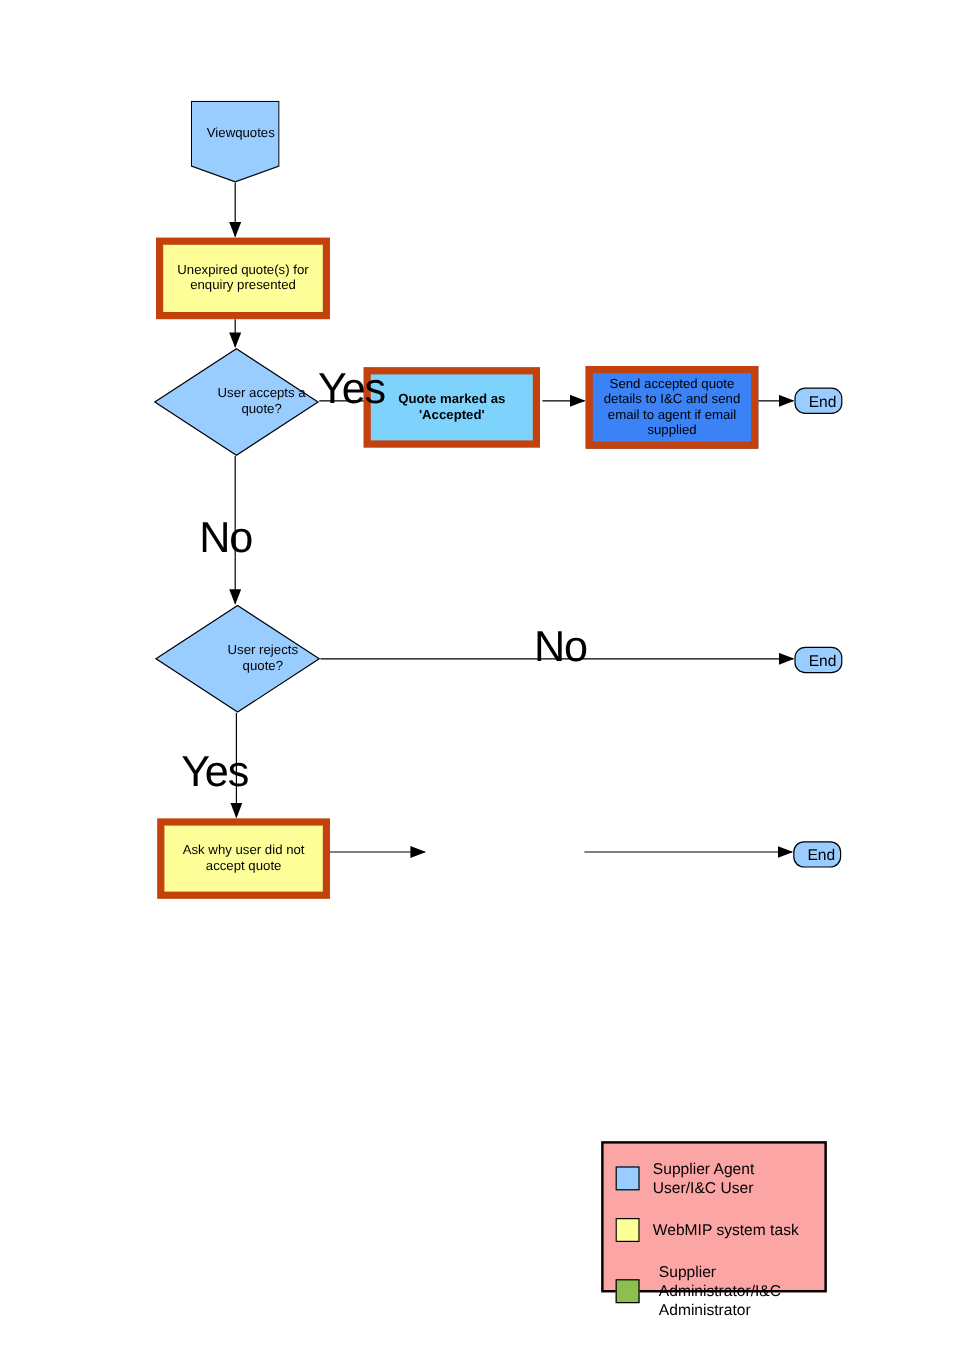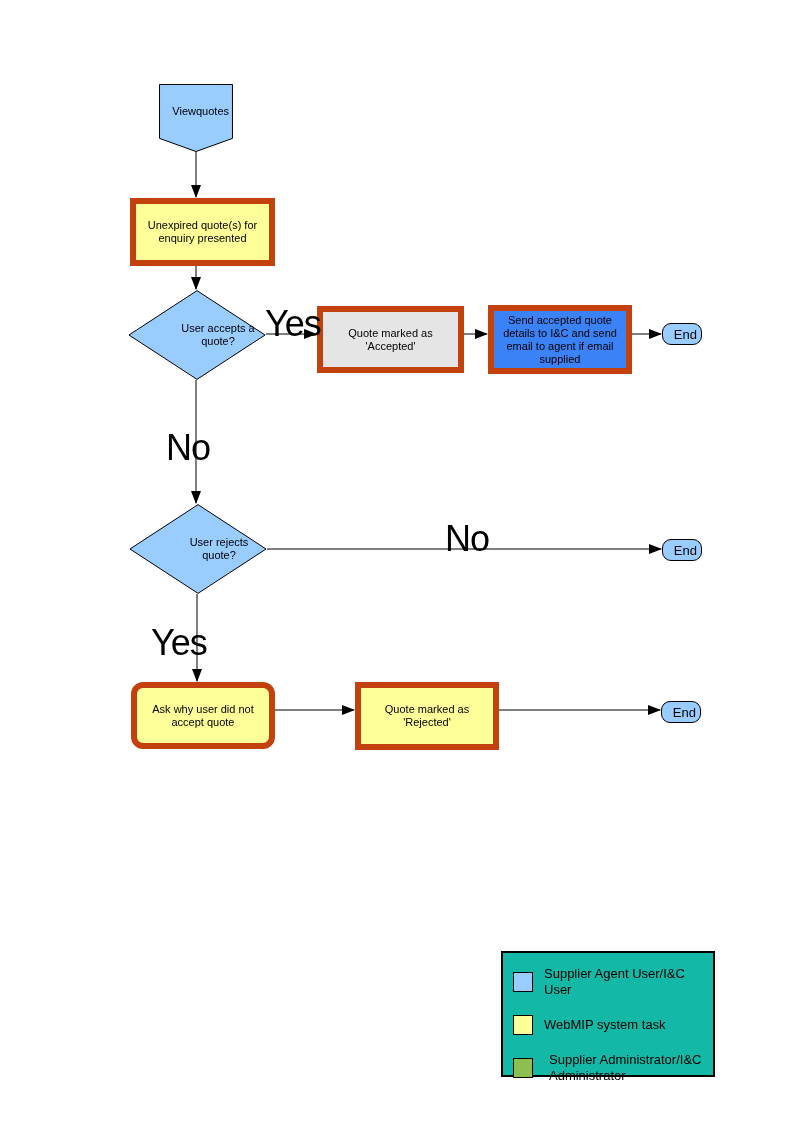--- a/index.html
+++ b/index.html
@@ -13,22 +13,22 @@
     text-align:center;font-size:11px;line-height:13px;
   }
   .node .bg{position:absolute;left:0;top:0;width:100%;height:100%;}
   .node .lbl{position:relative;z-index:1;padding:0 4px;}
   .rectnode{border:6px solid #c2410c;}
   .rectnode.tight .lbl{padding:0 2px;}
   .endnode{border:1px solid #000;border-radius:9px;font-size:13px;}
   .pent .lbl{padding-bottom:14px;}
   .edgelabel{position:absolute;font-size:36px;line-height:1.1;letter-spacing:-1px;}
   .legend{
-    position:absolute;left:501px;top:951px;width:214px;height:126px;
-    border:2px solid #000;background:#14b8a6;box-sizing:border-box;
+    position:absolute;left:501px;top:951px;width:188px;height:126px;
+    border:2px solid #000;background:#fca5a5;box-sizing:border-box;
     display:flex;flex-direction:column;gap:17px;padding:13px 10px;
   }
   .legend-row{display:flex;align-items:center;}
   .legend-swatch{
     width:18px;height:18px;border:1.5px solid #000;flex:0 0 auto;box-sizing:content-box;
   }
   .legend-label{margin-left:11px;font-size:13px;line-height:16px;}
 </style>
 </head>
 <body>
@@ -64,21 +64,21 @@
     <span class="lbl">Unexpired quote(s) for enquiry presented</span>
   </div>
 
   <div class="node" style="left:128px;top:290px;width:138px;height:90px;">
     <svg class="bg" viewBox="0 0 100 100" preserveAspectRatio="none">
       <polygon points="50,0.7 99.3,50 50,99.3 0.7,50" stroke="#000" stroke-width="1" vector-effect="non-scaling-stroke" fill="#99CCFF"></polygon>
     </svg>
     <span class="lbl" style="max-width:88px;">User accepts a quote?</span>
   </div>
 
-  <div class="node rectnode" style="left: 317px; top: 306px; width: 135px; height: 55px; background-color: #e5e5e5;">
+  <div class="node rectnode" style="left: 303px; top: 306px; width: 135px; height: 55px; background-color: #7dd3fc; font-weight: bold;">
     <span class="lbl">Quote  marked as 'Accepted'</span>
   </div>
 
   <div class="node rectnode tight" style="left: 488px; top: 305px; width: 132px; height: 57px; background-color: #3b82f6;">
     <span class="lbl">Send accepted quote details to I&amp;C and send email to agent if email supplied</span>
   </div>
 
   <div class="node endnode" style="left: 662px; top: 323px; width: 38px; height: 20px; background-color: rgb(153, 204, 255);">
     <span class="lbl">End</span>
   </div>
@@ -87,27 +87,24 @@
     <svg class="bg" viewBox="0 0 100 100" preserveAspectRatio="none">
       <polygon points="50,0.7 99.3,50 50,99.3 0.7,50" stroke="#000" stroke-width="1" vector-effect="non-scaling-stroke" fill="#99CCFF"></polygon>
     </svg>
     <span class="lbl" style="max-width:88px;">User rejects quote?</span>
   </div>
 
   <div class="node endnode" style="left: 662px; top: 539px; width: 38px; height: 20px; background-color: rgb(153, 204, 255);">
     <span class="lbl">End</span>
   </div>
 
-  <div class="node rectnode" style="left: 131px; top: 682px; width: 132px; height: 55px; background-color: rgb(255, 255, 153); border-radius: 12px;">
+  <div class="node rectnode" style="left: 131px; top: 682px; width: 132px; height: 55px; background-color: rgb(255, 255, 153);">
     <span class="lbl">Ask why user did not accept quote</span>
   </div>
 
-  <div class="node rectnode" style="left: 355px; top: 682px; width: 132px; height: 56px; background-color: rgb(255, 255, 153);">
-    <span class="lbl">Quote  marked as 'Rejected'</span>
-  </div>
 
   <div class="node endnode" style="left: 661px; top: 701px; width: 38px; height: 20px; background-color: rgb(153, 204, 255);">
     <span class="lbl">End</span>
   </div>
 
   <div class="edgelabel" style="left:265px;top:304px;">Yes</div>
   <div class="edgelabel" style="left:166px;top:428px;">No</div>
   <div class="edgelabel" style="left:445px;top:519px;">No</div>
   <div class="edgelabel" style="left:151px;top:623px;">Yes</div>
 

